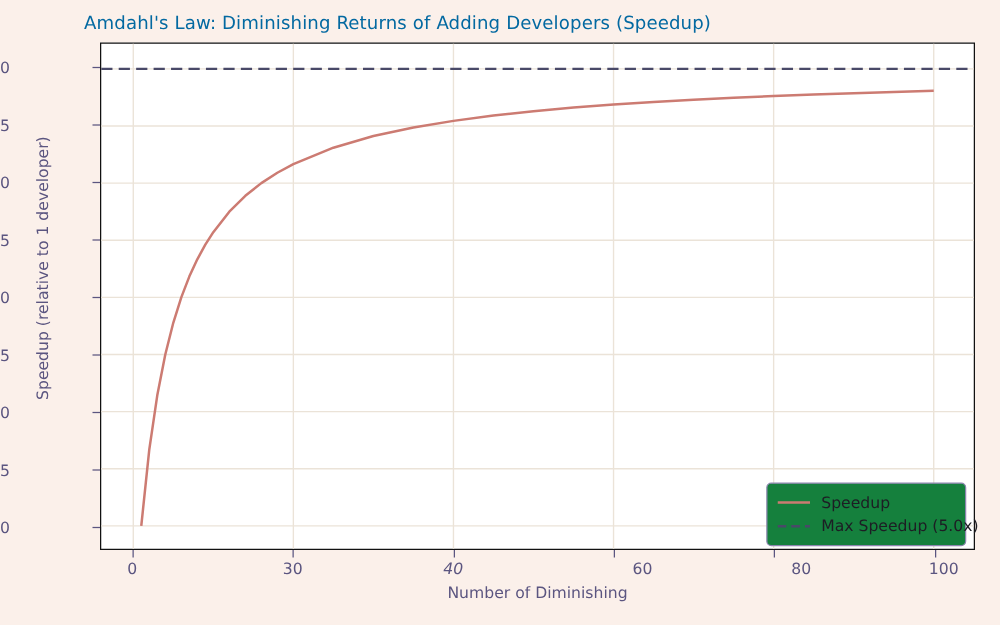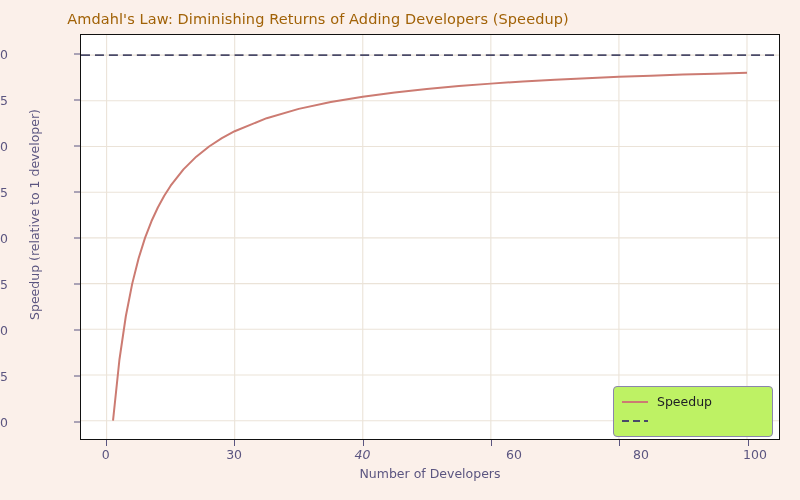--- a/index.html
+++ b/index.html
@@ -20,21 +20,21 @@
     height: 500px;
     background: #fbf0ea;
   }
   #chart-title {
     position: absolute;
     left: 0;
     top: 11px;
     width: 636px;
     text-align: center;
     font-size: 14.5px;
-    color: #a16207;
+    color: #0369a1;
     letter-spacing: 0.1px;
   }
   
   #plot-area {
     position: absolute;
     left: 80px;
     top: 34px;
     width: 700px;
     height: 406px;
     background: #ffffff;
@@ -100,21 +100,21 @@
     font-size: 12.5px;
     color: #5b5580;
     transform: rotate(-90deg);
   }
   
   #legend {
     position: absolute;
     left: 613px;
     top: 386px;
     width: 160px;
-    background: #bef264;
+    background: #15803d;
     border: 1px solid #8a85ad;
     border-radius: 4px;
     padding: 5px 15px 6px 8px;
     box-sizing: border-box;
   }
   .legend-row {
     display: flex;
     align-items: center;
     height: 19px;
   }
@@ -189,34 +189,35 @@
       <div class="xtick-label" style="left: 362.569px; font-style: italic;">40</div>
       <div class="xtick-mark" style="left: 362.569px;"></div>
       <div class="xtick-label" style="left: 514px;">60</div>
       <div class="xtick-mark" style="left: 491.009px;"></div>
       <div class="xtick-label" style="left: 641px;">80</div>
       <div class="xtick-mark" style="left: 619.45px;"></div>
       <div class="xtick-label" style="left: 755px;">100</div>
       <div class="xtick-mark" style="left: 747.89px;"></div>
     </div>
 
-  <div id="xaxis-label">Number of Developers</div>
+  <div id="xaxis-label">Number of Diminishing</div>
   <div id="yaxis-label">Speedup (relative to 1 developer)</div>
 
   <div id="legend">
       <div class="legend-row">
         <span class="legend-swatch">
           <svg width="26" height="12">
             <line x1="0" y1="6" x2="26" y2="6" stroke="#cc7b72" stroke-width="2"></line>
           </svg>
         </span>
         <span class="legend-text">Speedup</span>
       </div>
       <div class="legend-row">
         <span class="legend-swatch">
           <svg width="26" height="12">
             <line x1="0" y1="6" x2="26" y2="6" stroke="#494968" stroke-width="1.9" stroke-dasharray="7,4"></line>
           </svg>
         </span>
+        <span class="legend-text">Max Speedup (5.0x)</span>
       </div>
     </div>
 
 </div>
 
 </body></html>

